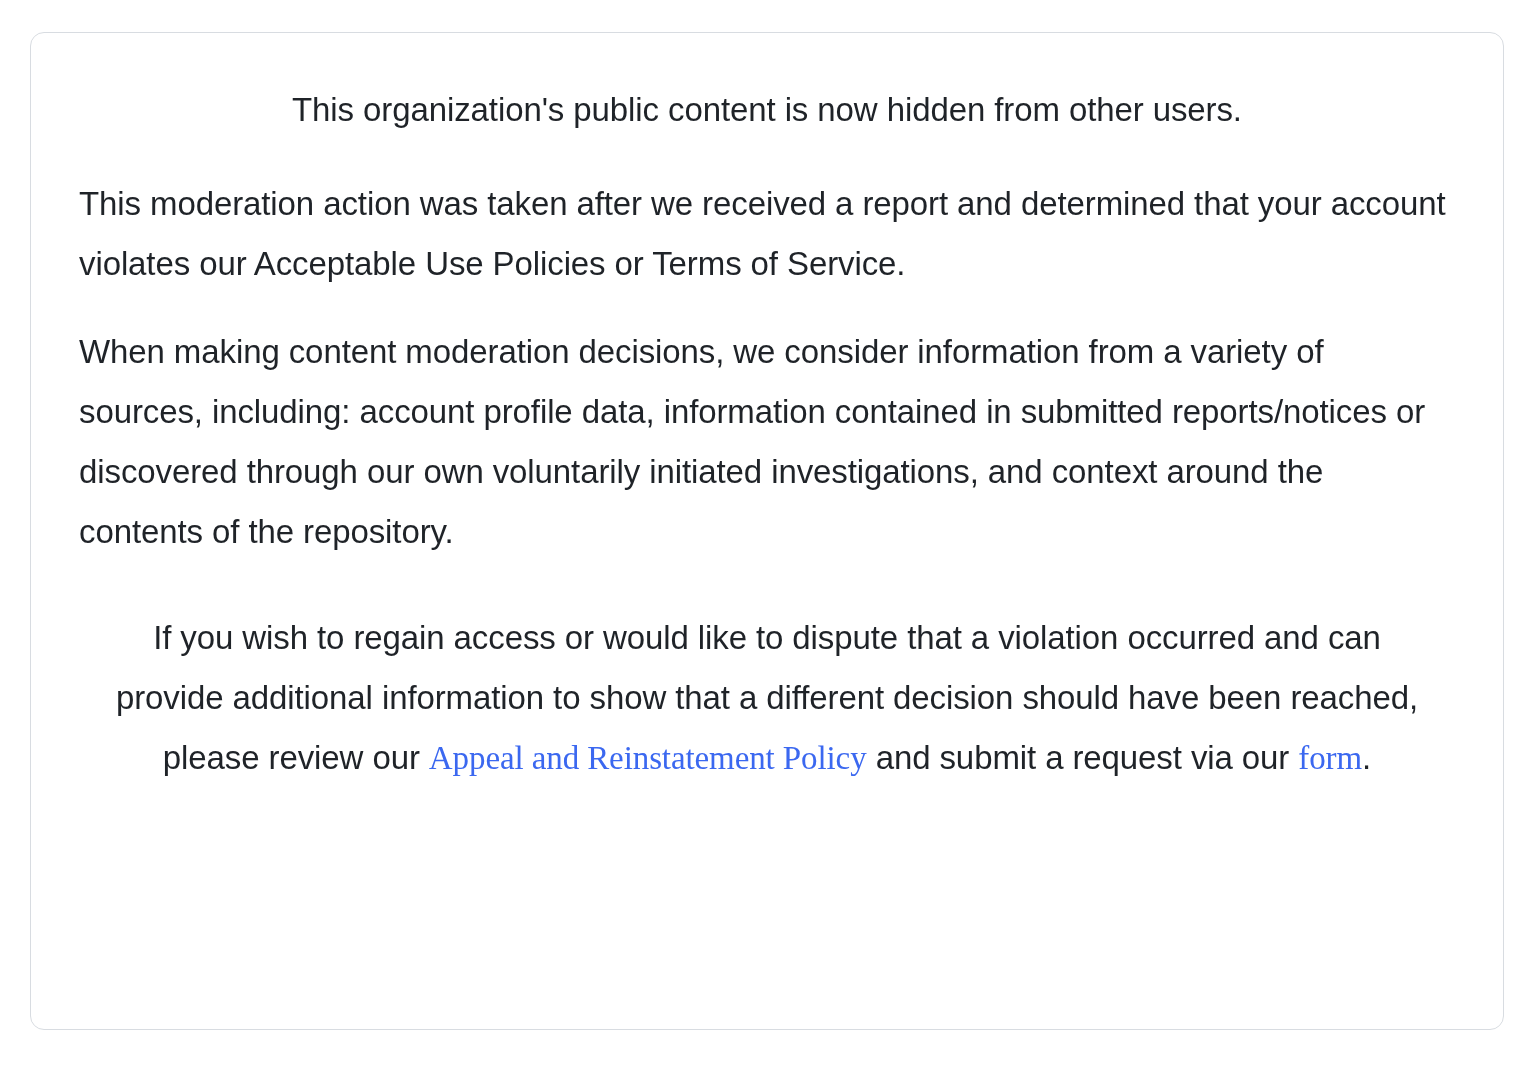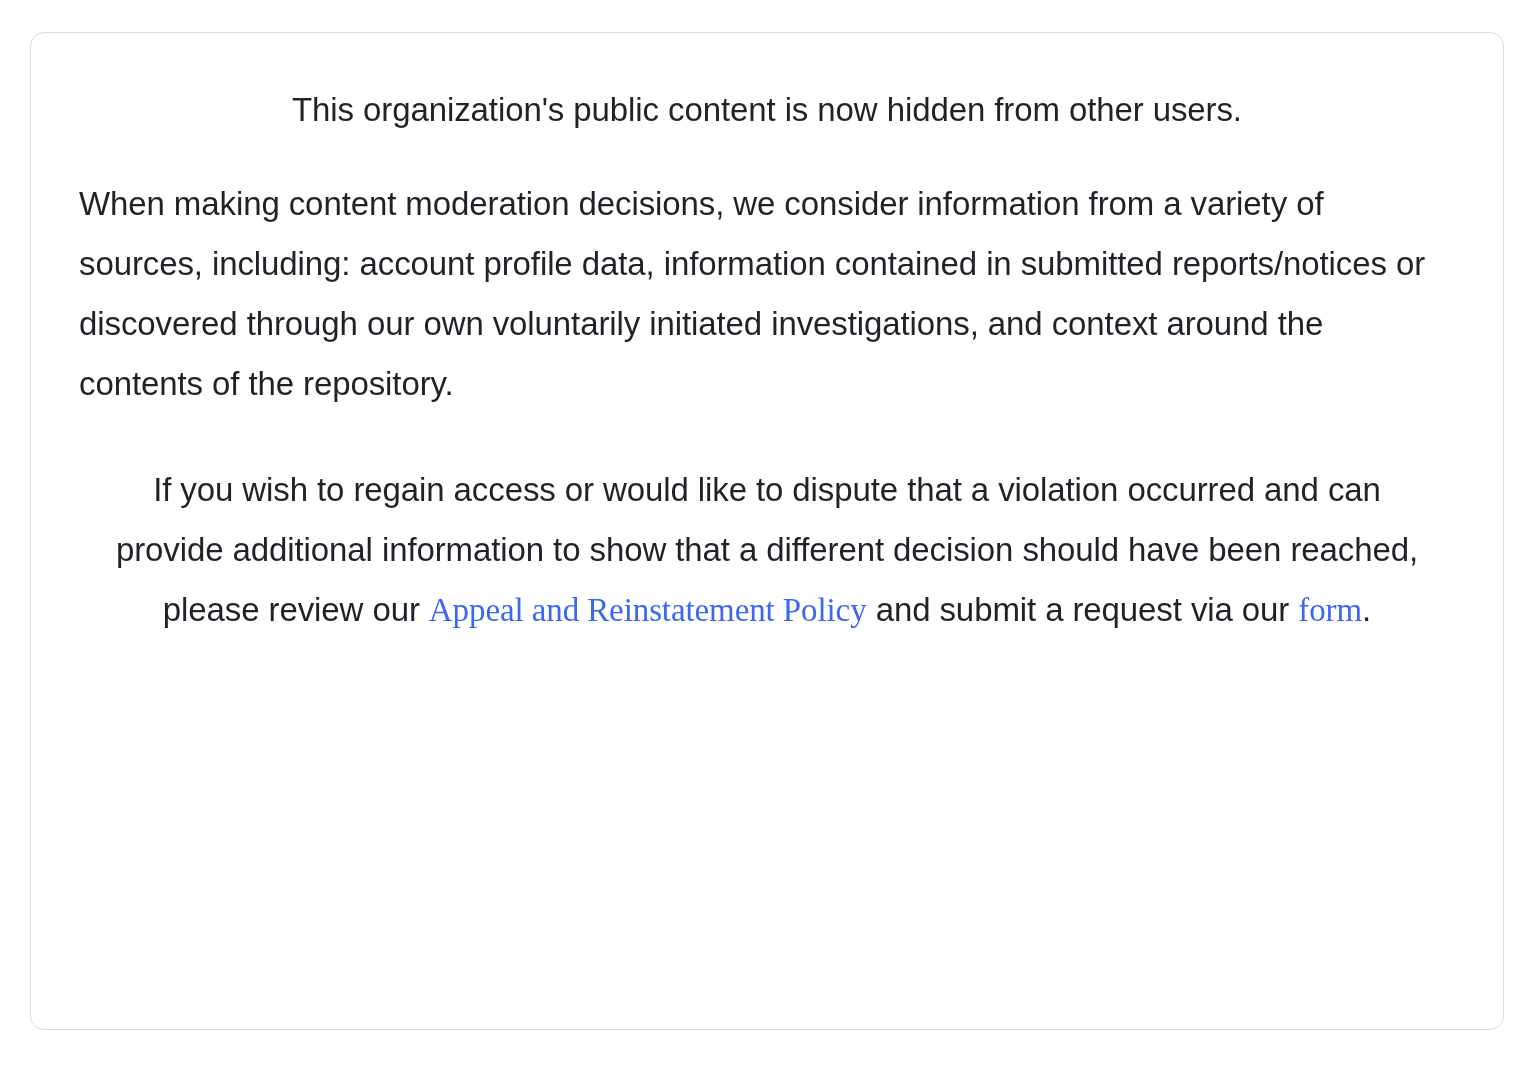--- a/index.html
+++ b/index.html
@@ -64,19 +64,20 @@
   }
 </style>
 </head>
 <body>
 
 <div class="page">
   <div class="notice-card">
 
     <p class="headline">This organization's public content is now hidden from other users.</p>
 
+    <p class="body-para">This moderation action was taken after we received a report and determined that your account violates our Acceptable Use Policies or Terms of Service.</p>
 
     <p class="body-para">When making content moderation decisions, we consider information from a variety of sources, including: account profile data, information contained in submitted reports/notices or discovered through our own voluntarily initiated investigations, and context around the contents of the repository.</p>
 
     <p class="closing-para"><span>If you wish to regain access or would like to dispute that a violation occurred and can provide additional information to show that a different decision should have been reached, please review our </span><a class="policy-link" href="#">Appeal and Reinstatement Policy</a><span> and submit a request via our </span><a class="policy-link" href="#">form</a><span>.</span></p>
 
   </div>
 </div>
 
 </body></html>

